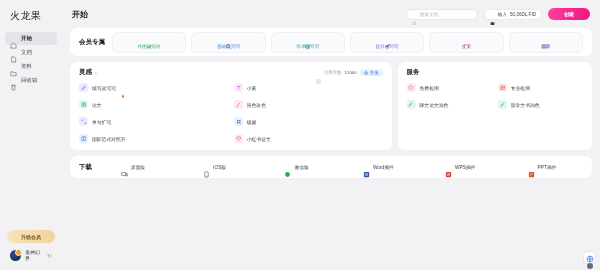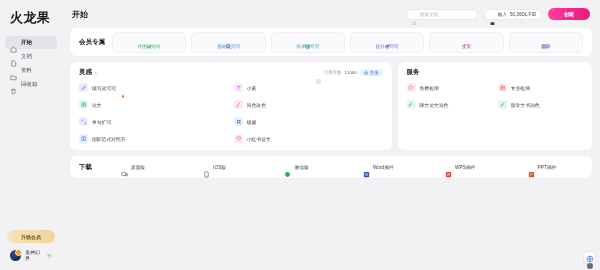--- a/index.html
+++ b/index.html
@@ -13,21 +13,21 @@
 
   
   .sidebar {
     width: 62px; height: 270px;
     background: #f2f2f4;
     display: flex; flex-direction: column;
     padding: 7px 5px 6px 5px;
     position: relative;
   }
   .brand {
-    font-size: 13px; font-weight: bold; color: #1a1a1a;
+    font-size: 10px; font-weight: normal; color: #1a1a1a;
     letter-spacing: .4px; padding: 2px 0 0 5px; margin-bottom: 9px;
   }
   .nav { display: flex; flex-direction: column; gap: 1px; }
   .nav-item {
     display: flex; align-items: center; gap: 4px;
     height: 13px; padding: 0 5px;
     border-radius: 4px; cursor: pointer;
   }
   .nav-item.active { background: #e4e4e8; }
   .nav-item .ic { width: 7px; height: 7px; flex: 0 0 7px; color: #75757c; }

